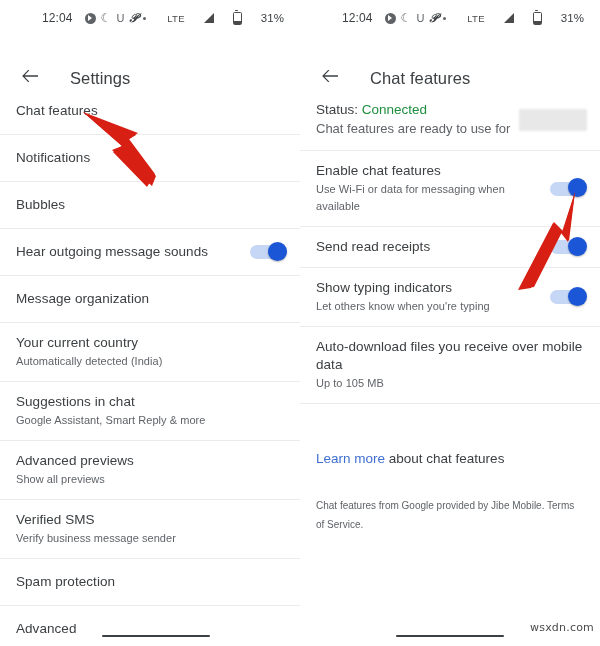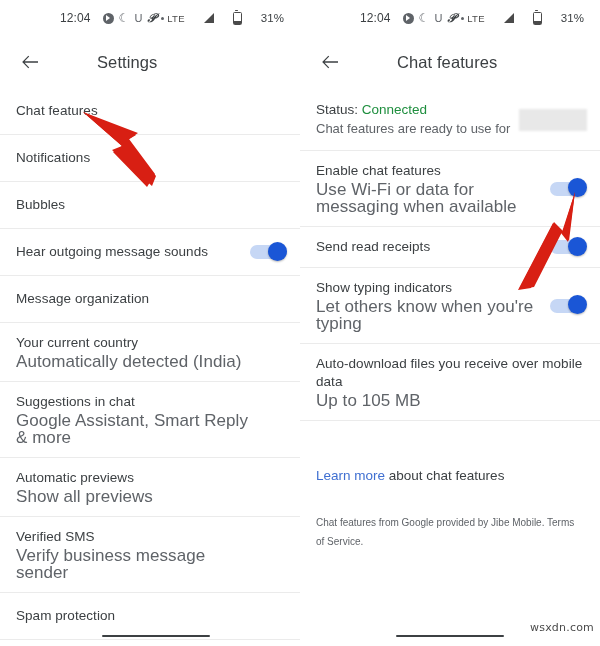--- a/index.html
+++ b/index.html
@@ -31,21 +31,21 @@
   .statusbar {
     height: 36px;
     display: flex;
     align-items: center;
     padding: 0 16px 0 42px;
     font-size: 11.5px;
     color: #4a4a4a;
     letter-spacing: 0.1px;
   }
   .sb-time { font-size: 12px; color: #3c4043; margin-right: 7px; }
-  .sb-left { display: flex; align-items: center; gap: 5px; margin-left: 18px; }
+  .sb-left { display: flex; align-items: center; gap: 5px; }
   .sb-right { margin-left: auto; display: flex; align-items: center; gap: 18px; }
   .sb-icon { display: inline-flex; align-items: center; justify-content: center; color: #5f6368; }
   .ic-gplay {
     width: 11px; height: 11px; border-radius: 50%;
     background: #5f6368; display: inline-block;
     position: relative;
   }
   .ic-gplay::after {
     content: "";
     position: absolute; left: 3.5px; top: 2.5px;
@@ -77,23 +77,22 @@
     content:"";
     position:absolute; top:-3px; left:1.5px;
     width:3px; height:1.6px; background:#4a4a4a; border-radius:1px;
   }
   .sb-pct { font-size: 11.5px; color:#3c4043; margin-left:1px;}
 
   
   .appbar {
     height: 52px;
     display: flex;
-    align-items: center;
+    align-items: flex-end;
     padding-left: 18px;
-    gap: 27px;
   }
   .back-arrow {
     width: 24px; height: 24px;
     position: relative;
     flex: 0 0 auto;
     cursor: pointer;
   }
   .back-arrow svg { display:block; }
   .appbar-title {
     margin-left: 28px;
@@ -116,21 +115,21 @@
   }
   .row.first { border-top: none; }
   .row .texts { flex: 1 1 auto; padding: 11px 0 11px 0; }
   .row .title {
     font-size: 13.5px;
     color: #3c4043;
     line-height: 18px;
     letter-spacing: 0.05px;
   }
   .row .sub {
-    font-size: 17px;
+    font-size: 11px;
     color: #5f6368;
     line-height: 17px;
     margin-top: 1px;
     letter-spacing: 0.05px;
     max-width: 245px;
   }
   .row.single .texts { padding: 14px 0 14px 0; }
 
   
   .toggle {
@@ -287,21 +286,21 @@
 
       <div class="row">
         <div class="texts">
           <div class="title">Suggestions in chat</div>
           <div class="sub">Google Assistant, Smart Reply &amp; more</div>
         </div>
       </div>
 
       <div class="row">
         <div class="texts">
-          <div class="title">Automatic previews</div>
+          <div class="title">Advanced previews</div>
           <div class="sub">Show all previews</div>
         </div>
       </div>
 
       <div class="row">
         <div class="texts">
           <div class="title">Verified SMS</div>
           <div class="sub">Verify business message sender</div>
         </div>
       </div>

